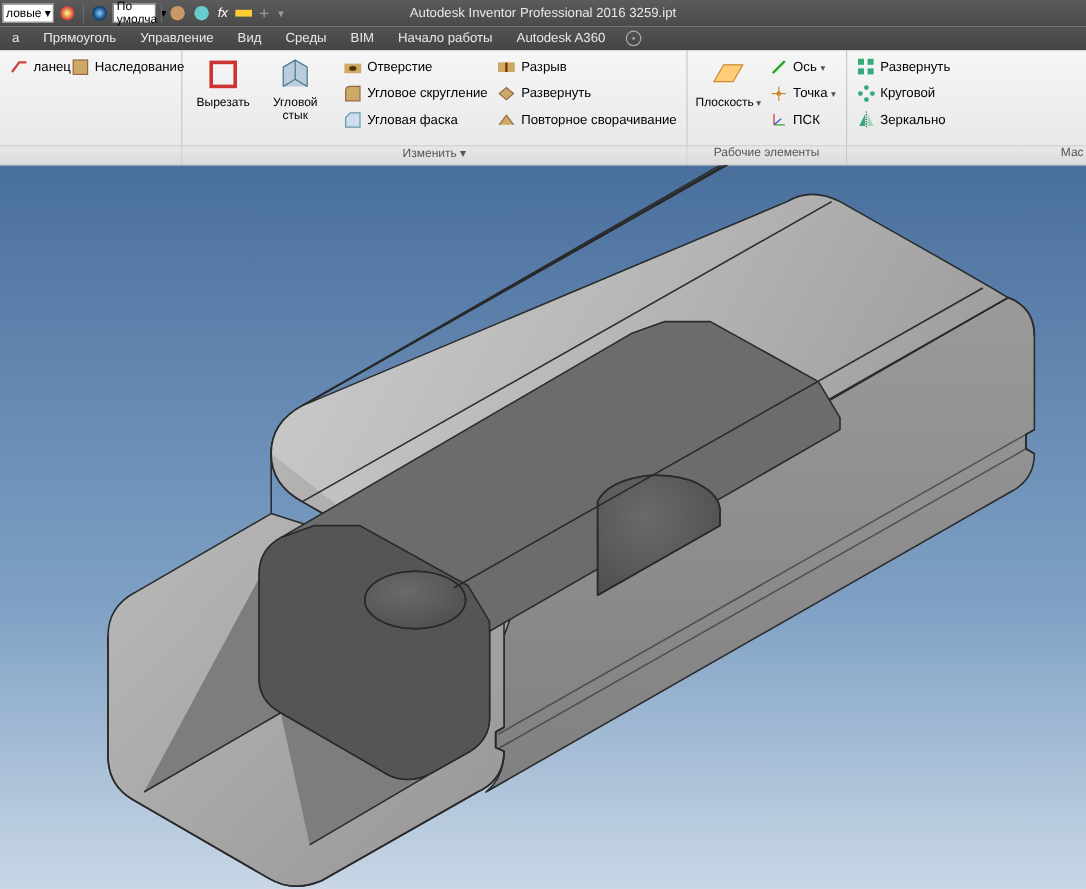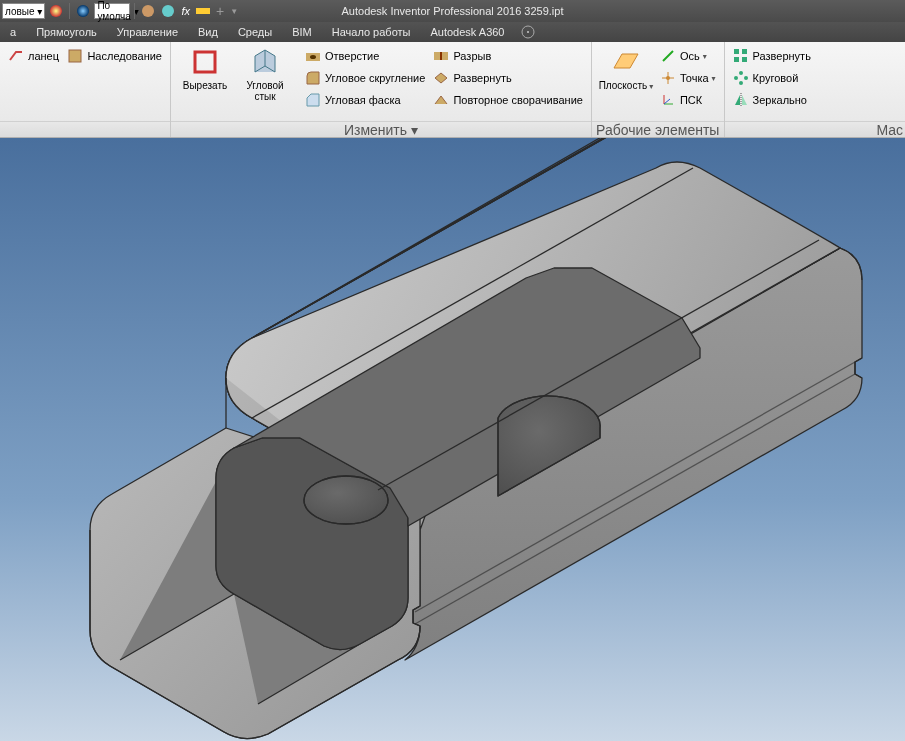--- a/index.html
+++ b/index.html
@@ -14,21 +14,21 @@
 .title-text { position: absolute; left: 50%; transform: translateX(-50%); white-space: nowrap; }
 
 
 .tabstrip { height: 20px; background: linear-gradient(#535353,#444); display: flex; align-items: stretch; font-size: 11px; color: #e8e8e8; }
 .tab { padding: 0 10px; display: flex; align-items: center; cursor: default; }
 
 
 .ribbon { height: 96px; background: linear-gradient(#f6f6f6,#e6e6e6); border-bottom: 1px solid #b0b0b0; display: flex; }
 .panel { border-right: 1px solid #c8c8c8; display: flex; flex-direction: column; }
 .panel-body { flex: 1; display: flex; align-items: flex-start; padding: 2px 4px; }
-.panel-title { height: 16px; text-align: center; font-size: 14px; color: #555; background: linear-gradient(#e8e8e8,#dcdcdc); border-top: 1px solid #d0d0d0; white-space: nowrap; overflow: hidden; }
+.panel-title { height: 16px; text-align: center; font-size: 10px; color: #555; background: linear-gradient(#e8e8e8,#dcdcdc); border-top: 1px solid #d0d0d0; white-space: nowrap; overflow: hidden; }
 
 .big-btn { display: flex; flex-direction: column; align-items: center; justify-content: flex-start; width: 60px; padding: 2px 2px 0; font-size: 10px; text-align: center; line-height: 11px; }
 .big-btn .ico { width: 32px; height: 32px; margin-bottom: 2px; display: flex; align-items: center; justify-content: center; }
 .big-btn .lbl { min-height: 22px; }
 
 .small-col { display: flex; flex-direction: column; gap: 0px; padding-top: 1px; }
 .small-btn { display: flex; align-items: center; height: 22px; padding: 0 4px; font-size: 11px; white-space: nowrap; }
 .small-btn .ico { width: 16px; height: 16px; margin-right: 4px; display: inline-flex; align-items: center; justify-content: center; flex-shrink: 0; }
 
 .dd-arrow::after { content: "▾"; font-size: 8px; margin-left: 2px; color: #555; }
@@ -102,21 +102,21 @@
   <div class="tab" style="padding:0 6px">
       <svg width="14" height="14">
         <circle cx="7" cy="7" r="6" fill="none" stroke="#aaa"></circle>
         <rect x="6" y="6" width="2" height="2" fill="#aaa"></rect>
       </svg>
     </div>
 </div>
 
 <div class="ribbon">
 
-  <div class="panel" style="width:171px">
+  <div class="panel" style="width:152px">
     <div class="panel-body">
       <div class="small-col" style="width:100%">
         <div class="small-btn">
           <span class="ico">
               <svg width="16" height="16">
                 <path d="M2 12 L8 4 L14 4" fill="none" stroke="#c44" stroke-width="2"></path>
               </svg>
             </span>
           <span>ланец</span>
           <span style="flex:1"></span>

